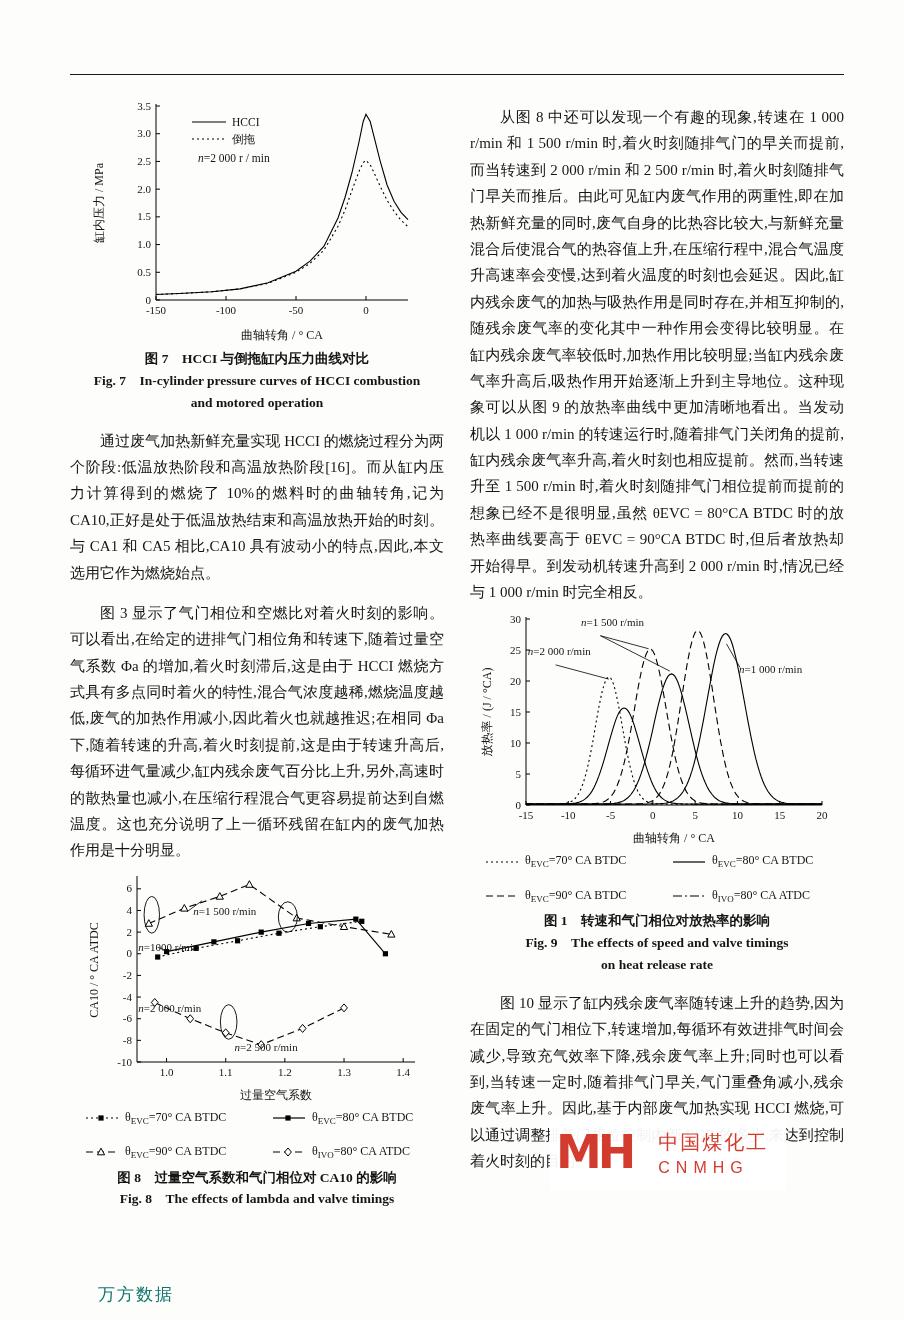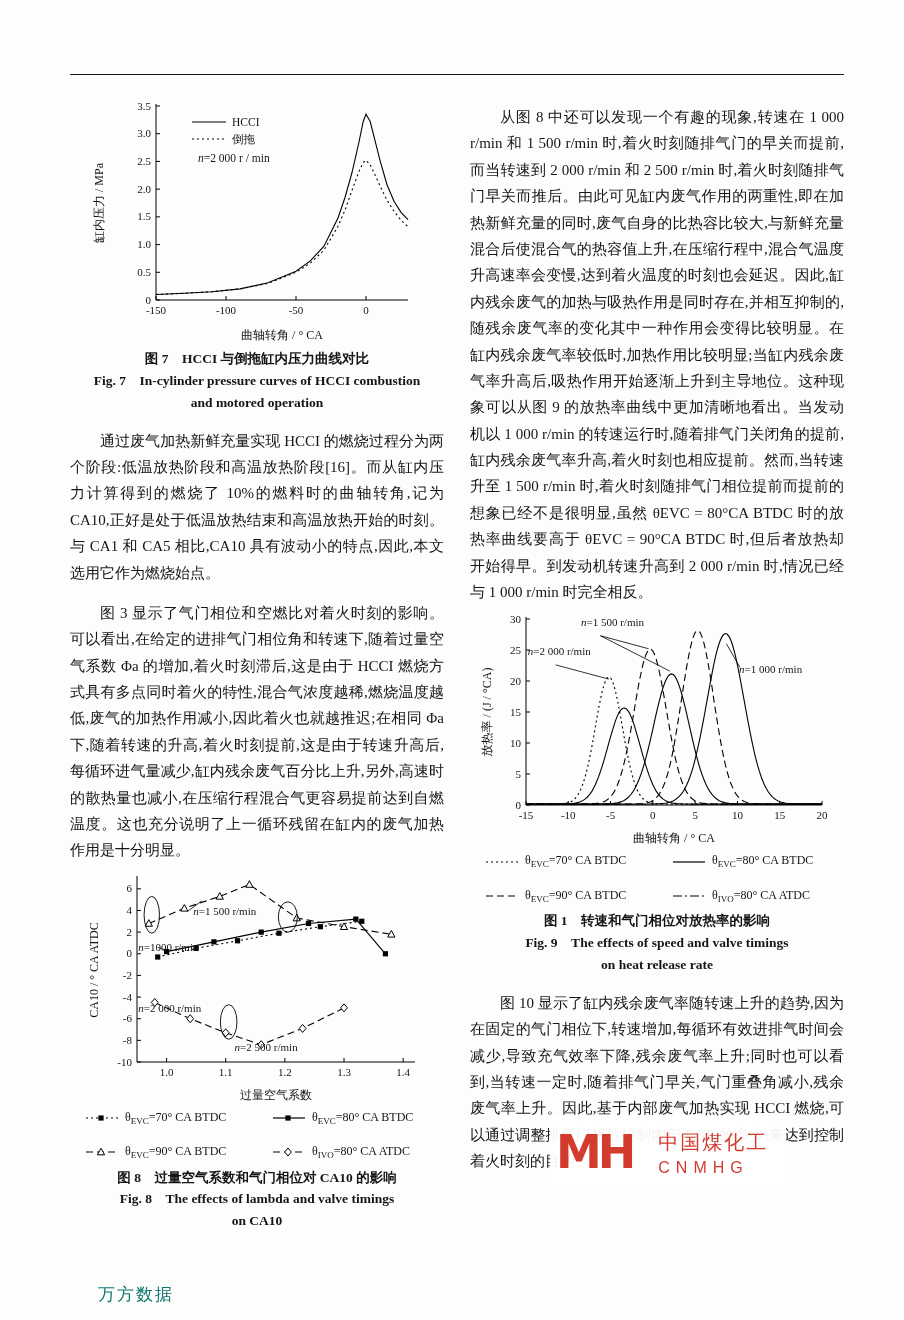--- a/index.html
+++ b/index.html
@@ -176,21 +176,20 @@
               <svg width="36" height="12">
                 <line x1="2" y1="6" x2="34" y2="6" stroke="#000" stroke-width="1.2" stroke-dasharray="7,4"></line>
                 <polygon points="17,2 20.4,6 17,10 13.6,6" fill="#fff" stroke="#000" stroke-width="1"></polygon>
               </svg>
               <span>θ<sub>IVO</sub>=80° CA ATDC</span>
             </div>
           </div>
         <figcaption>
           <div class="cap">图 8　过量空气系数和气门相位对 CA10 的影响</div>
           <div class="cap">Fig. 8　The effects of lambda and valve timings</div>
-          <div class="cap">on CA10</div>
         </figcaption>
       </figure>
     </div>
 
     <div class="col">
       <p class="para">从图 8 中还可以发现一个有趣的现象,转速在 1 000 r/min 和 1 500 r/min 时,着火时刻随排气门的早关而提前,而当转速到 2 000 r/min 和 2 500 r/min 时,着火时刻随排气门早关而推后。由此可见缸内废气作用的两重性,即在加热新鲜充量的同时,废气自身的比热容比较大,与新鲜充量混合后使混合气的热容值上升,在压缩行程中,混合气温度升高速率会变慢,达到着火温度的时刻也会延迟。因此,缸内残余废气的加热与吸热作用是同时存在,并相互抑制的,随残余废气率的变化其中一种作用会变得比较明显。在缸内残余废气率较低时,加热作用比较明显;当缸内残余废气率升高后,吸热作用开始逐渐上升到主导地位。这种现象可以从图 9 的放热率曲线中更加清晰地看出。当发动机以 1 000 r/min 的转速运行时,随着排气门关闭角的提前,缸内残余废气率升高,着火时刻也相应提前。然而,当转速升至 1 500 r/min 时,着火时刻随排气门相位提前而提前的想象已经不是很明显,虽然 θEVC = 80°CA BTDC 时的放热率曲线要高于 θEVC = 90°CA BTDC 时,但后者放热却开始得早。到发动机转速升高到 2 000 r/min 时,情况已经与 1 000 r/min 时完全相反。</p>
       <figure>
         <svg id="chart-fig9" width="354" height="238">
             <line x1="46" y1="8" x2="46" y2="196" stroke="#000" stroke-width="1"></line>
             <line x1="46" y1="196" x2="342" y2="196" stroke="#000" stroke-width="1"></line>

